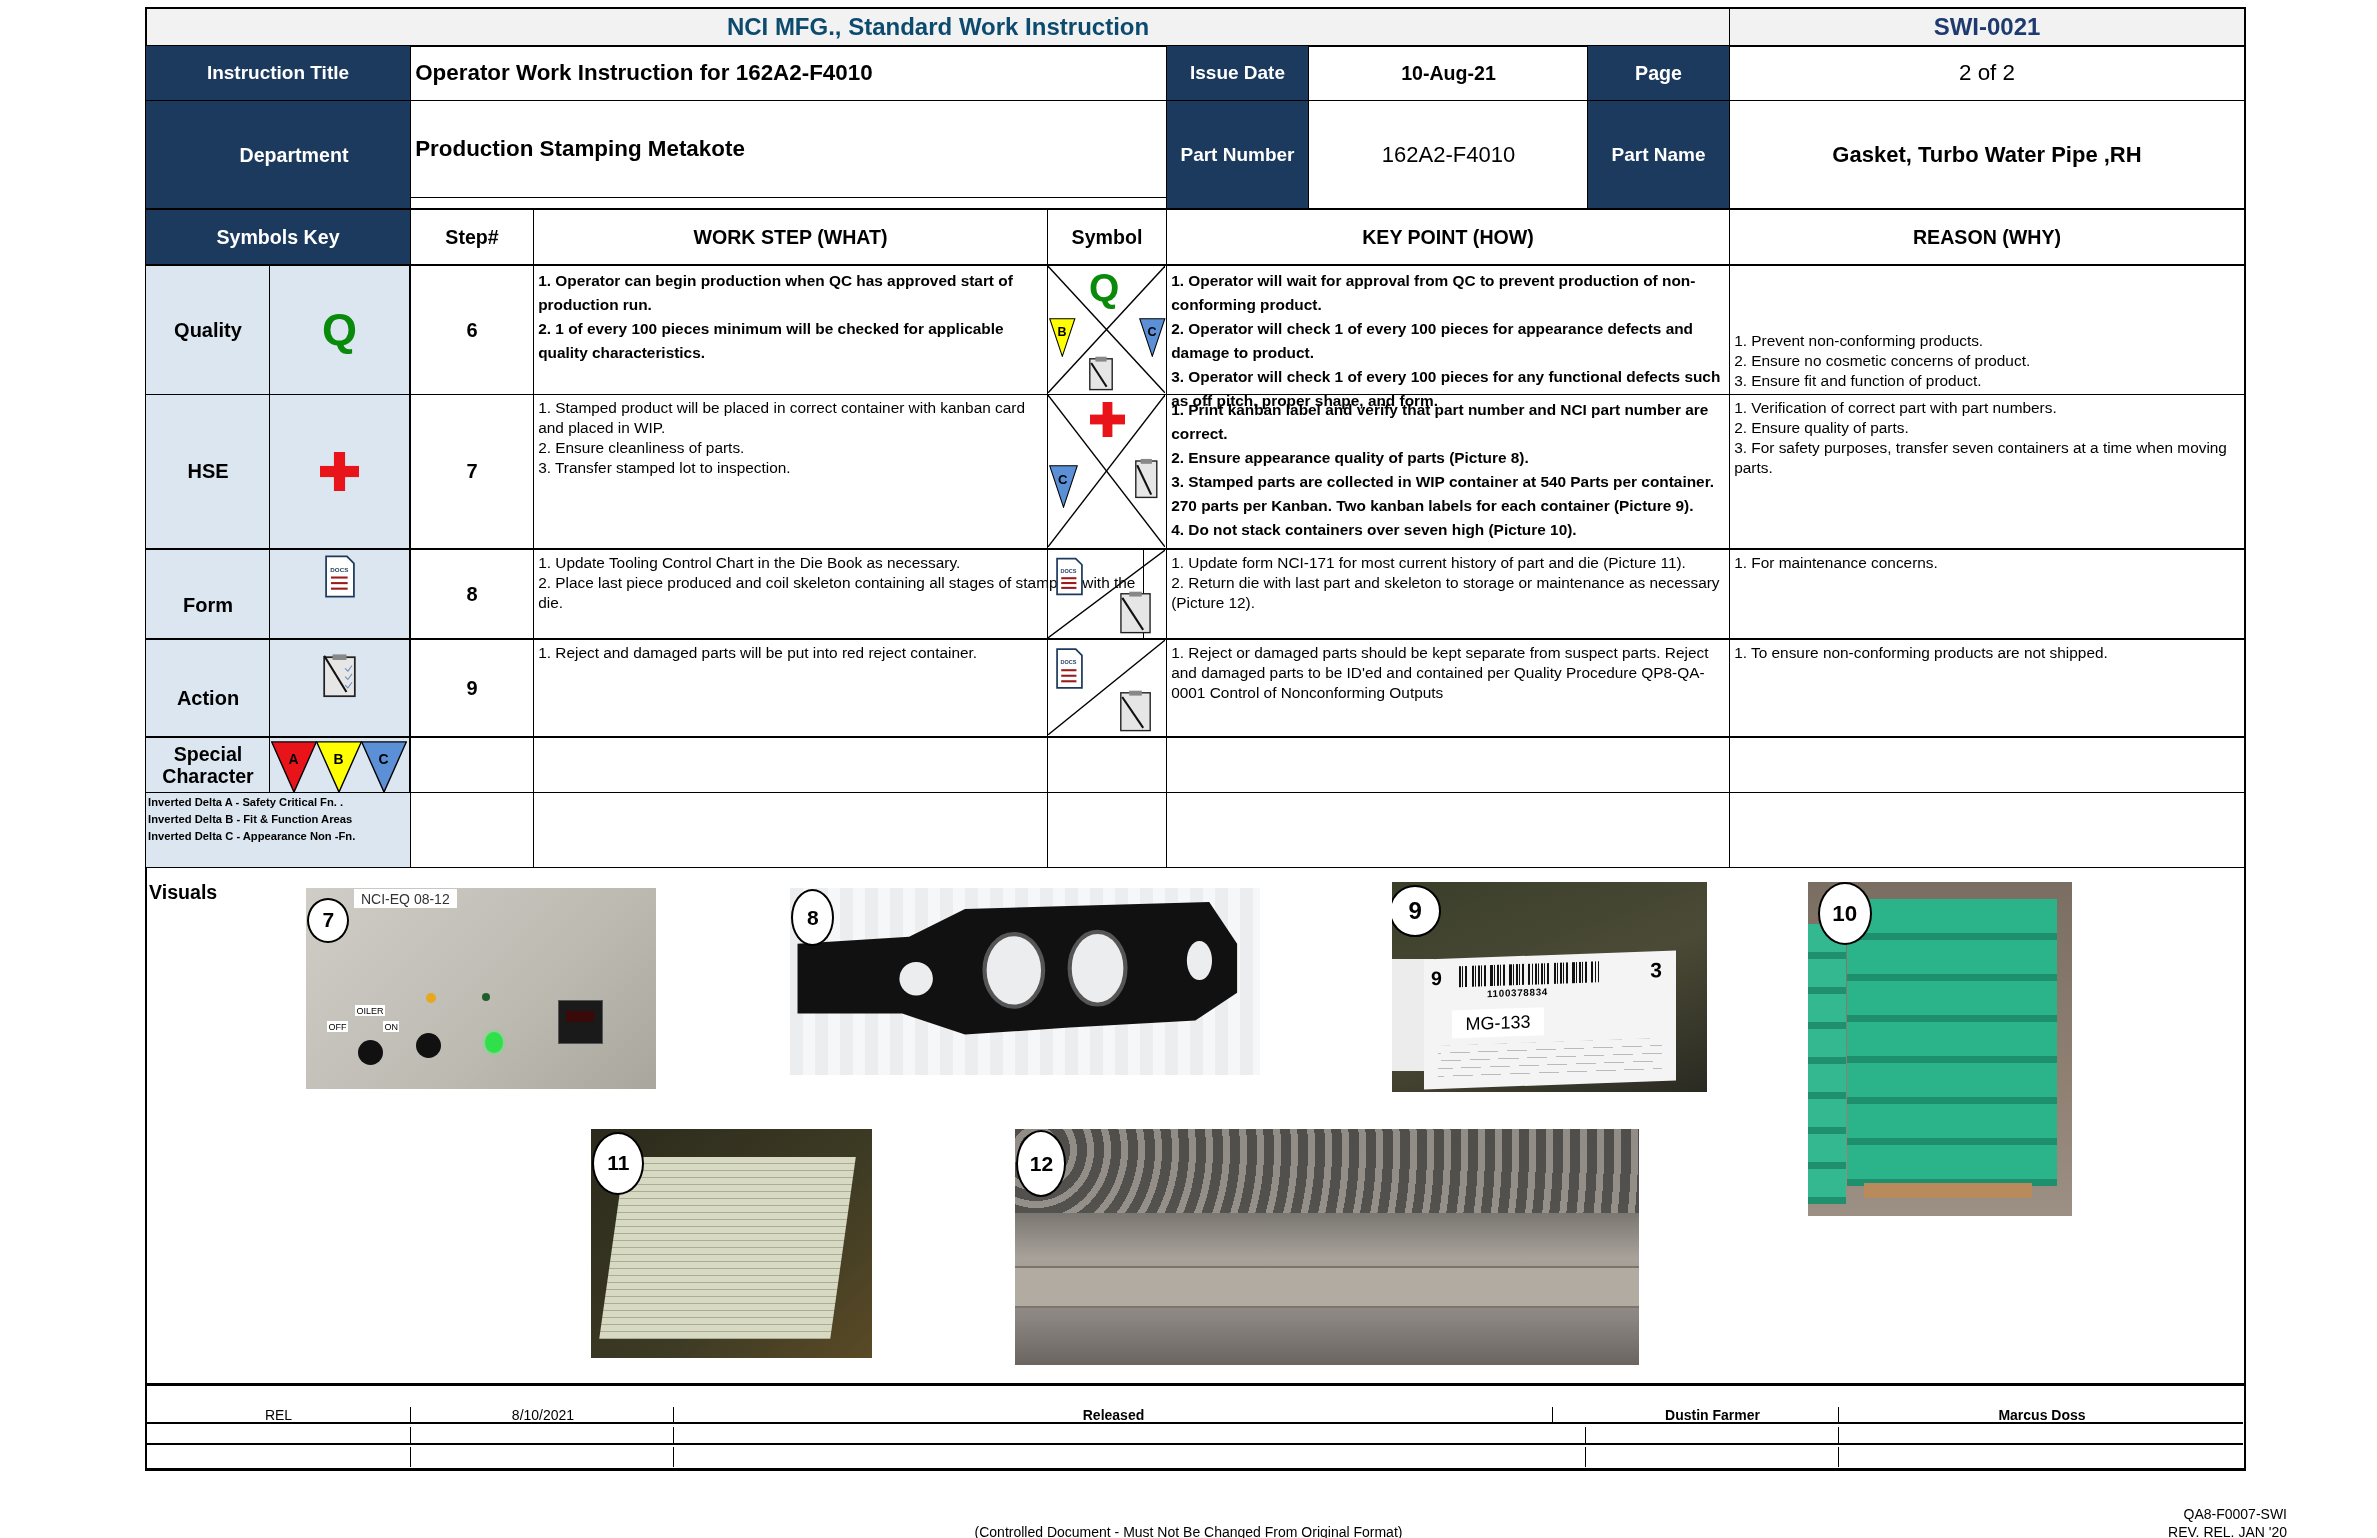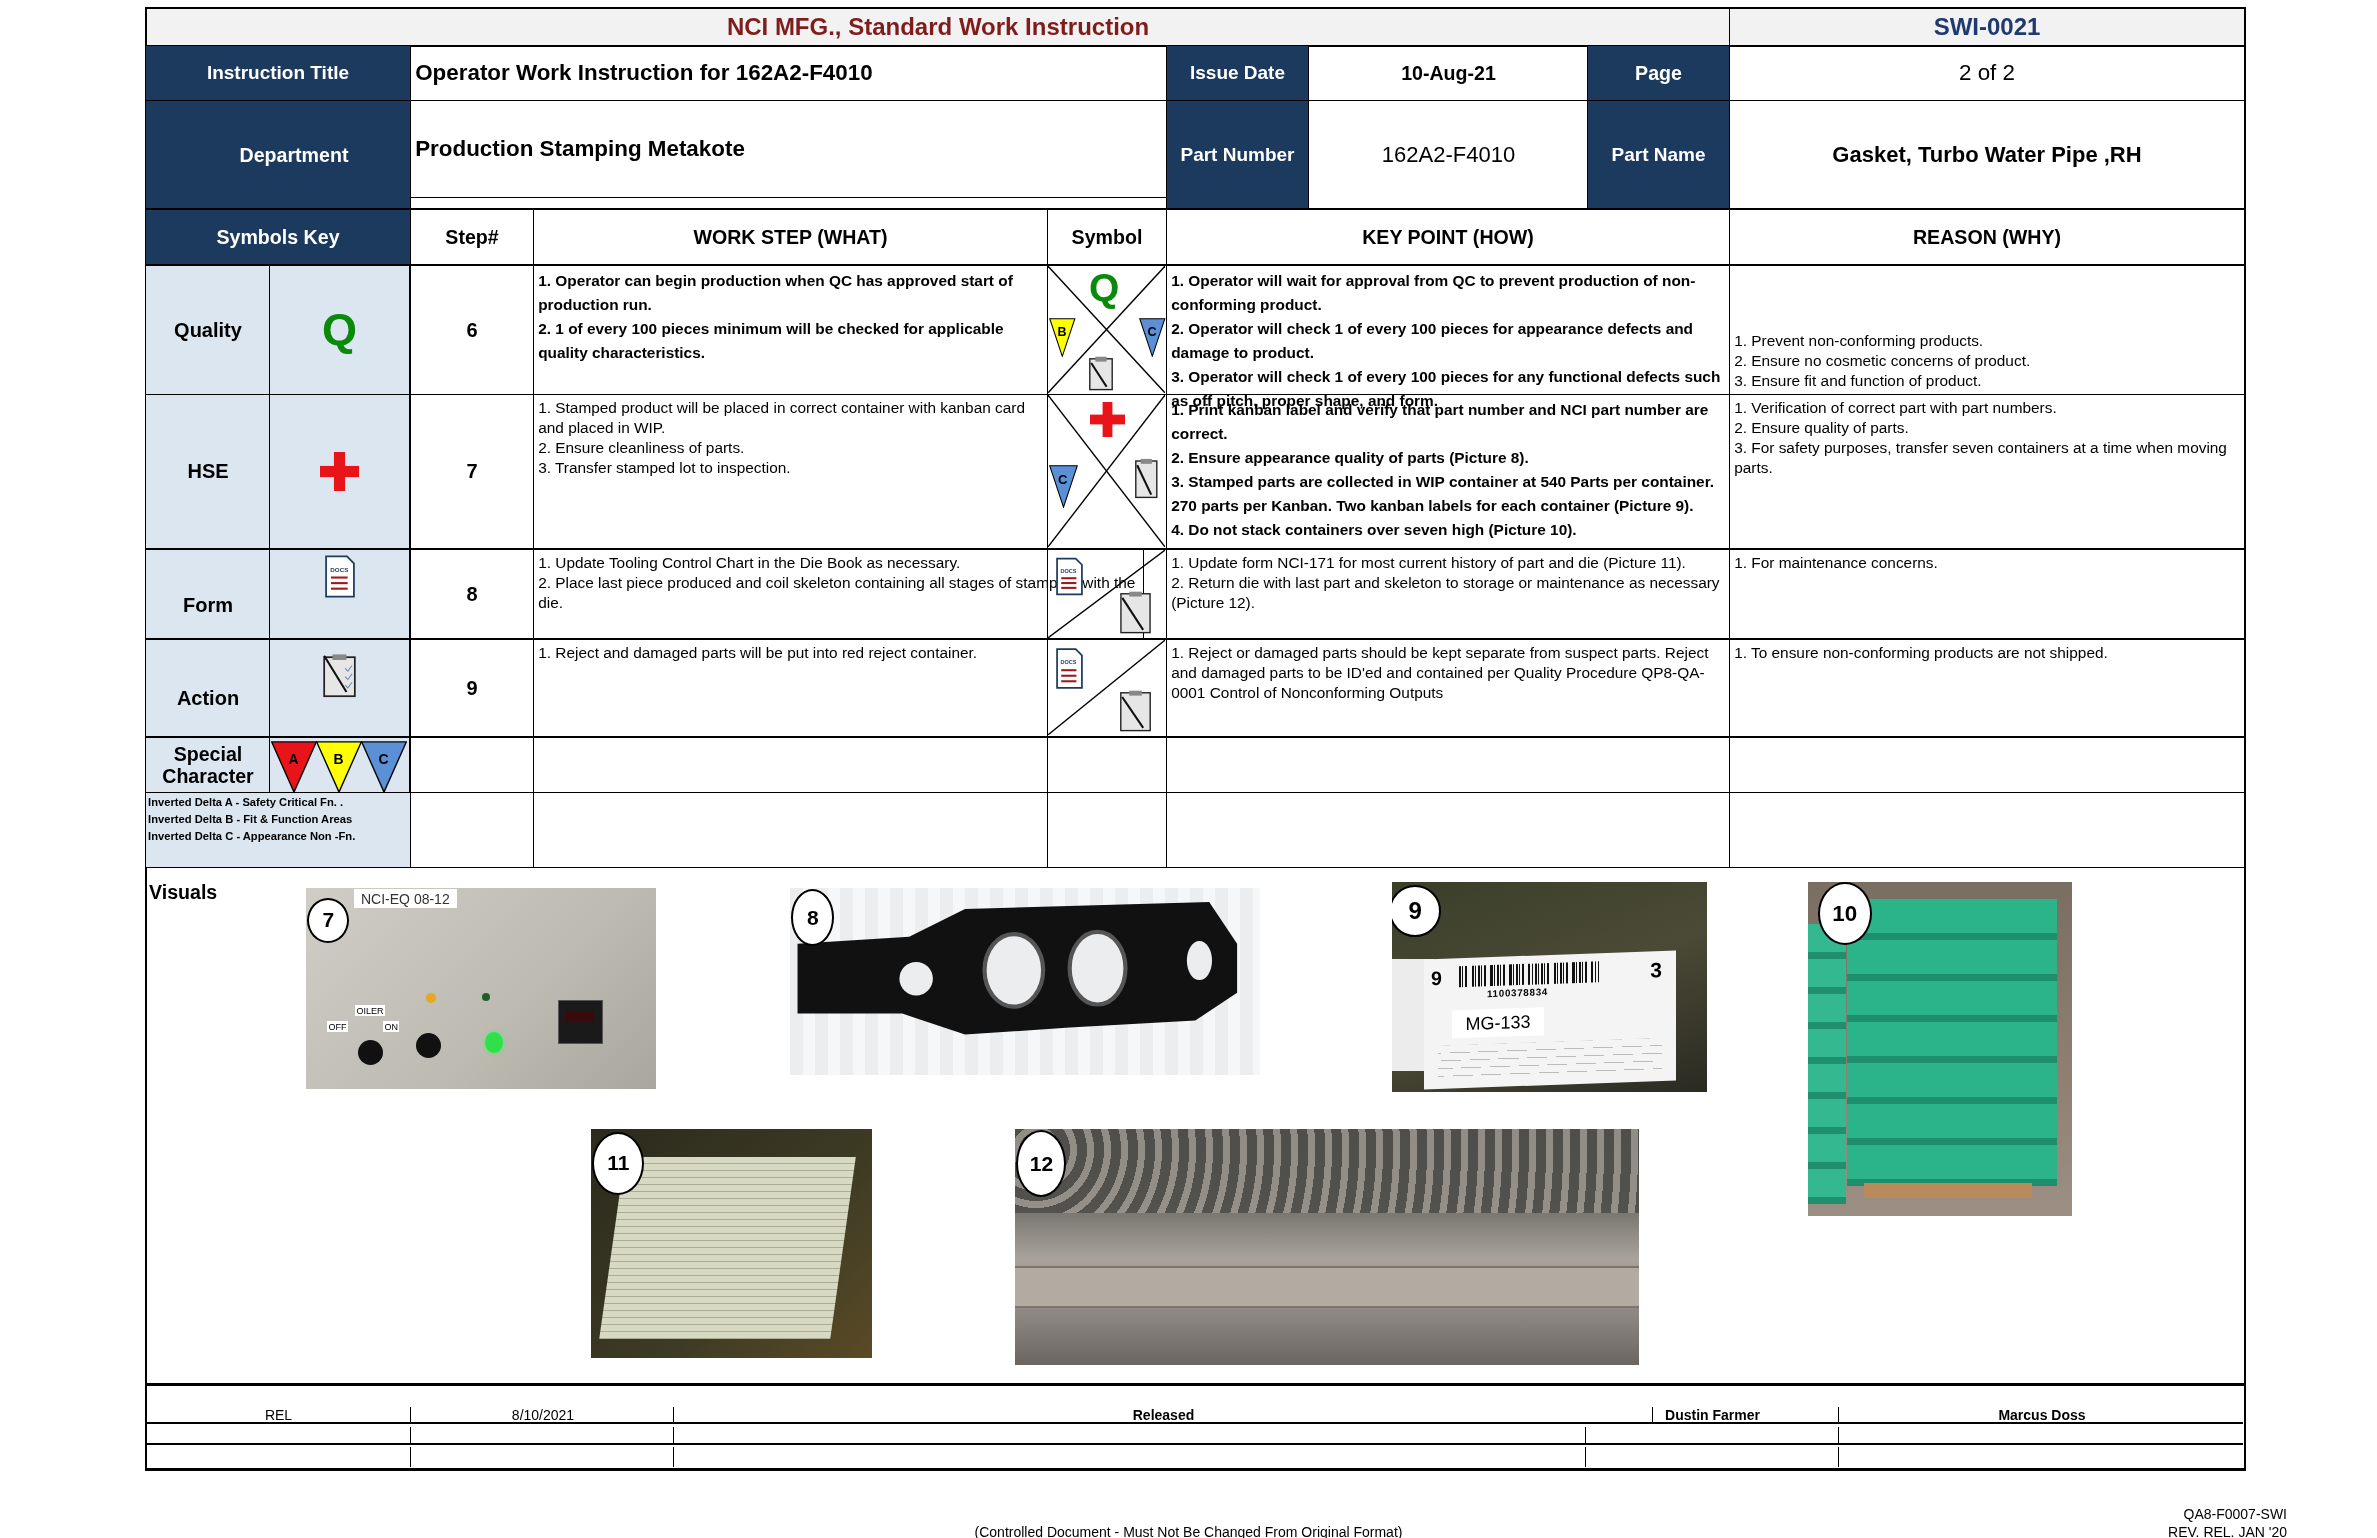--- a/index.html
+++ b/index.html
@@ -12,21 +12,21 @@
   .txtn { font-size:15.4px; line-height:20px; padding:2.8px 4.2px; white-space:pre-line; text-align:left; }
   .photo { position:absolute; overflow:hidden; }
   .badge { position:absolute; width:74px; height:63px; border-radius:50%; background:#fff; border:2.1px solid #000; display:flex; align-items:center; justify-content:center; font-weight:bold; font-size:29px; }
 </style>
 </head>
 <body>
 
 <div class="abs" style="left:145px;top:7px;width:2101px;height:1464px;border:2.8px solid #000;"></div>
 
 <div class="abs cell" style="left:145px;top:7px;width:1585px;height:40px;background:#f2f2f2;border-width:2.8px 1.4px 2.1px 2.8px;">
-  <span style="color:#7f1d1d;font-weight:bold;font-size:24px;">NCI MFG., Standard Work Instruction</span>
+  <span style="color:#0c4a6e;font-weight:bold;font-size:24px;">NCI MFG., Standard Work Instruction</span>
 </div>
 <div class="abs cell" style="left:1729px;top:7px;width:517px;height:40px;background:#f2f2f2;border-width:2.8px 2.8px 2.1px 1.4px;">
   <span style="color:#1f3a6e;font-weight:bold;font-size:24px;">SWI-0021</span>
 </div>
 
 <div class="abs cell navy" style="left:145px;top:45px;width:266px;height:56px;">
   <span style="font-size:19px;">Instruction Title</span>
 </div>
 <div class="abs cell" style="left:410px;top:45px;width:757px;height:56px;justify-content:flex-start;padding-left:4.2px;">
   <span style="font-size:22.4px;font-weight:bold;">Operator Work Instruction for 162A2-F4010</span>
@@ -354,21 +354,21 @@
   <div style="position:absolute;left:0;top:137px;width:624px;height:38px;background:#b2aba1;border-top:2.1px solid #7b756d;border-bottom:2.1px solid #7b756d;"></div>
   <div class="badge" style="left:1.4px;top:1.4px;width:46px;height:63px;font-size:21px;">12</div>
 </div>
 
 <div class="abs" style="left:145px;top:1383px;width:2101px;height:87px;border:2.8px solid #000;border-top-width:3.5px;">
 
 
   <div class="abs" style="left:0;top:21px;width:2096px;height:17px;border-bottom:2.8px solid #000;font-size:14px;">
     <span class="abs" style="left:0;width:264px;text-align:center;border-right:1.4px solid #000;height:17px;">REL</span>
     <span class="abs" style="left:266px;width:261px;text-align:center;border-right:1.4px solid #000;height:17px;">8/10/2021</span>
-    <span class="abs" style="left:528px;width:978px;text-align:center;font-weight:bold;border-right:1.4px solid #000;height:17px;">Released</span>
+    <span class="abs" style="left:528px;width:878px;text-align:center;font-weight:bold;border-right:1.4px solid #000;height:17px;">Released</span>
     <span class="abs" style="left:1440px;width:252px;text-align:center;font-weight:bold;border-right:1.4px solid #000;height:17px;">Dustin Farmer</span>
     <span class="abs" style="left:1694px;width:402px;text-align:center;font-weight:bold;">Marcus Doss</span>
   </div>
 
   <div class="abs" style="left:0;top:41px;width:2096px;height:18px;border-bottom:2.1px solid #000;">
     <span class="abs" style="left:0;width:264px;height:18px;border-right:1.4px solid #000;"></span>
     <span class="abs" style="left:266px;width:261px;height:18px;border-right:1.4px solid #000;"></span>
     <span class="abs" style="left:528px;width:911px;height:18px;border-right:1.4px solid #000;"></span>
     <span class="abs" style="left:1440px;width:252px;height:18px;border-right:1.4px solid #000;"></span>
   </div>

